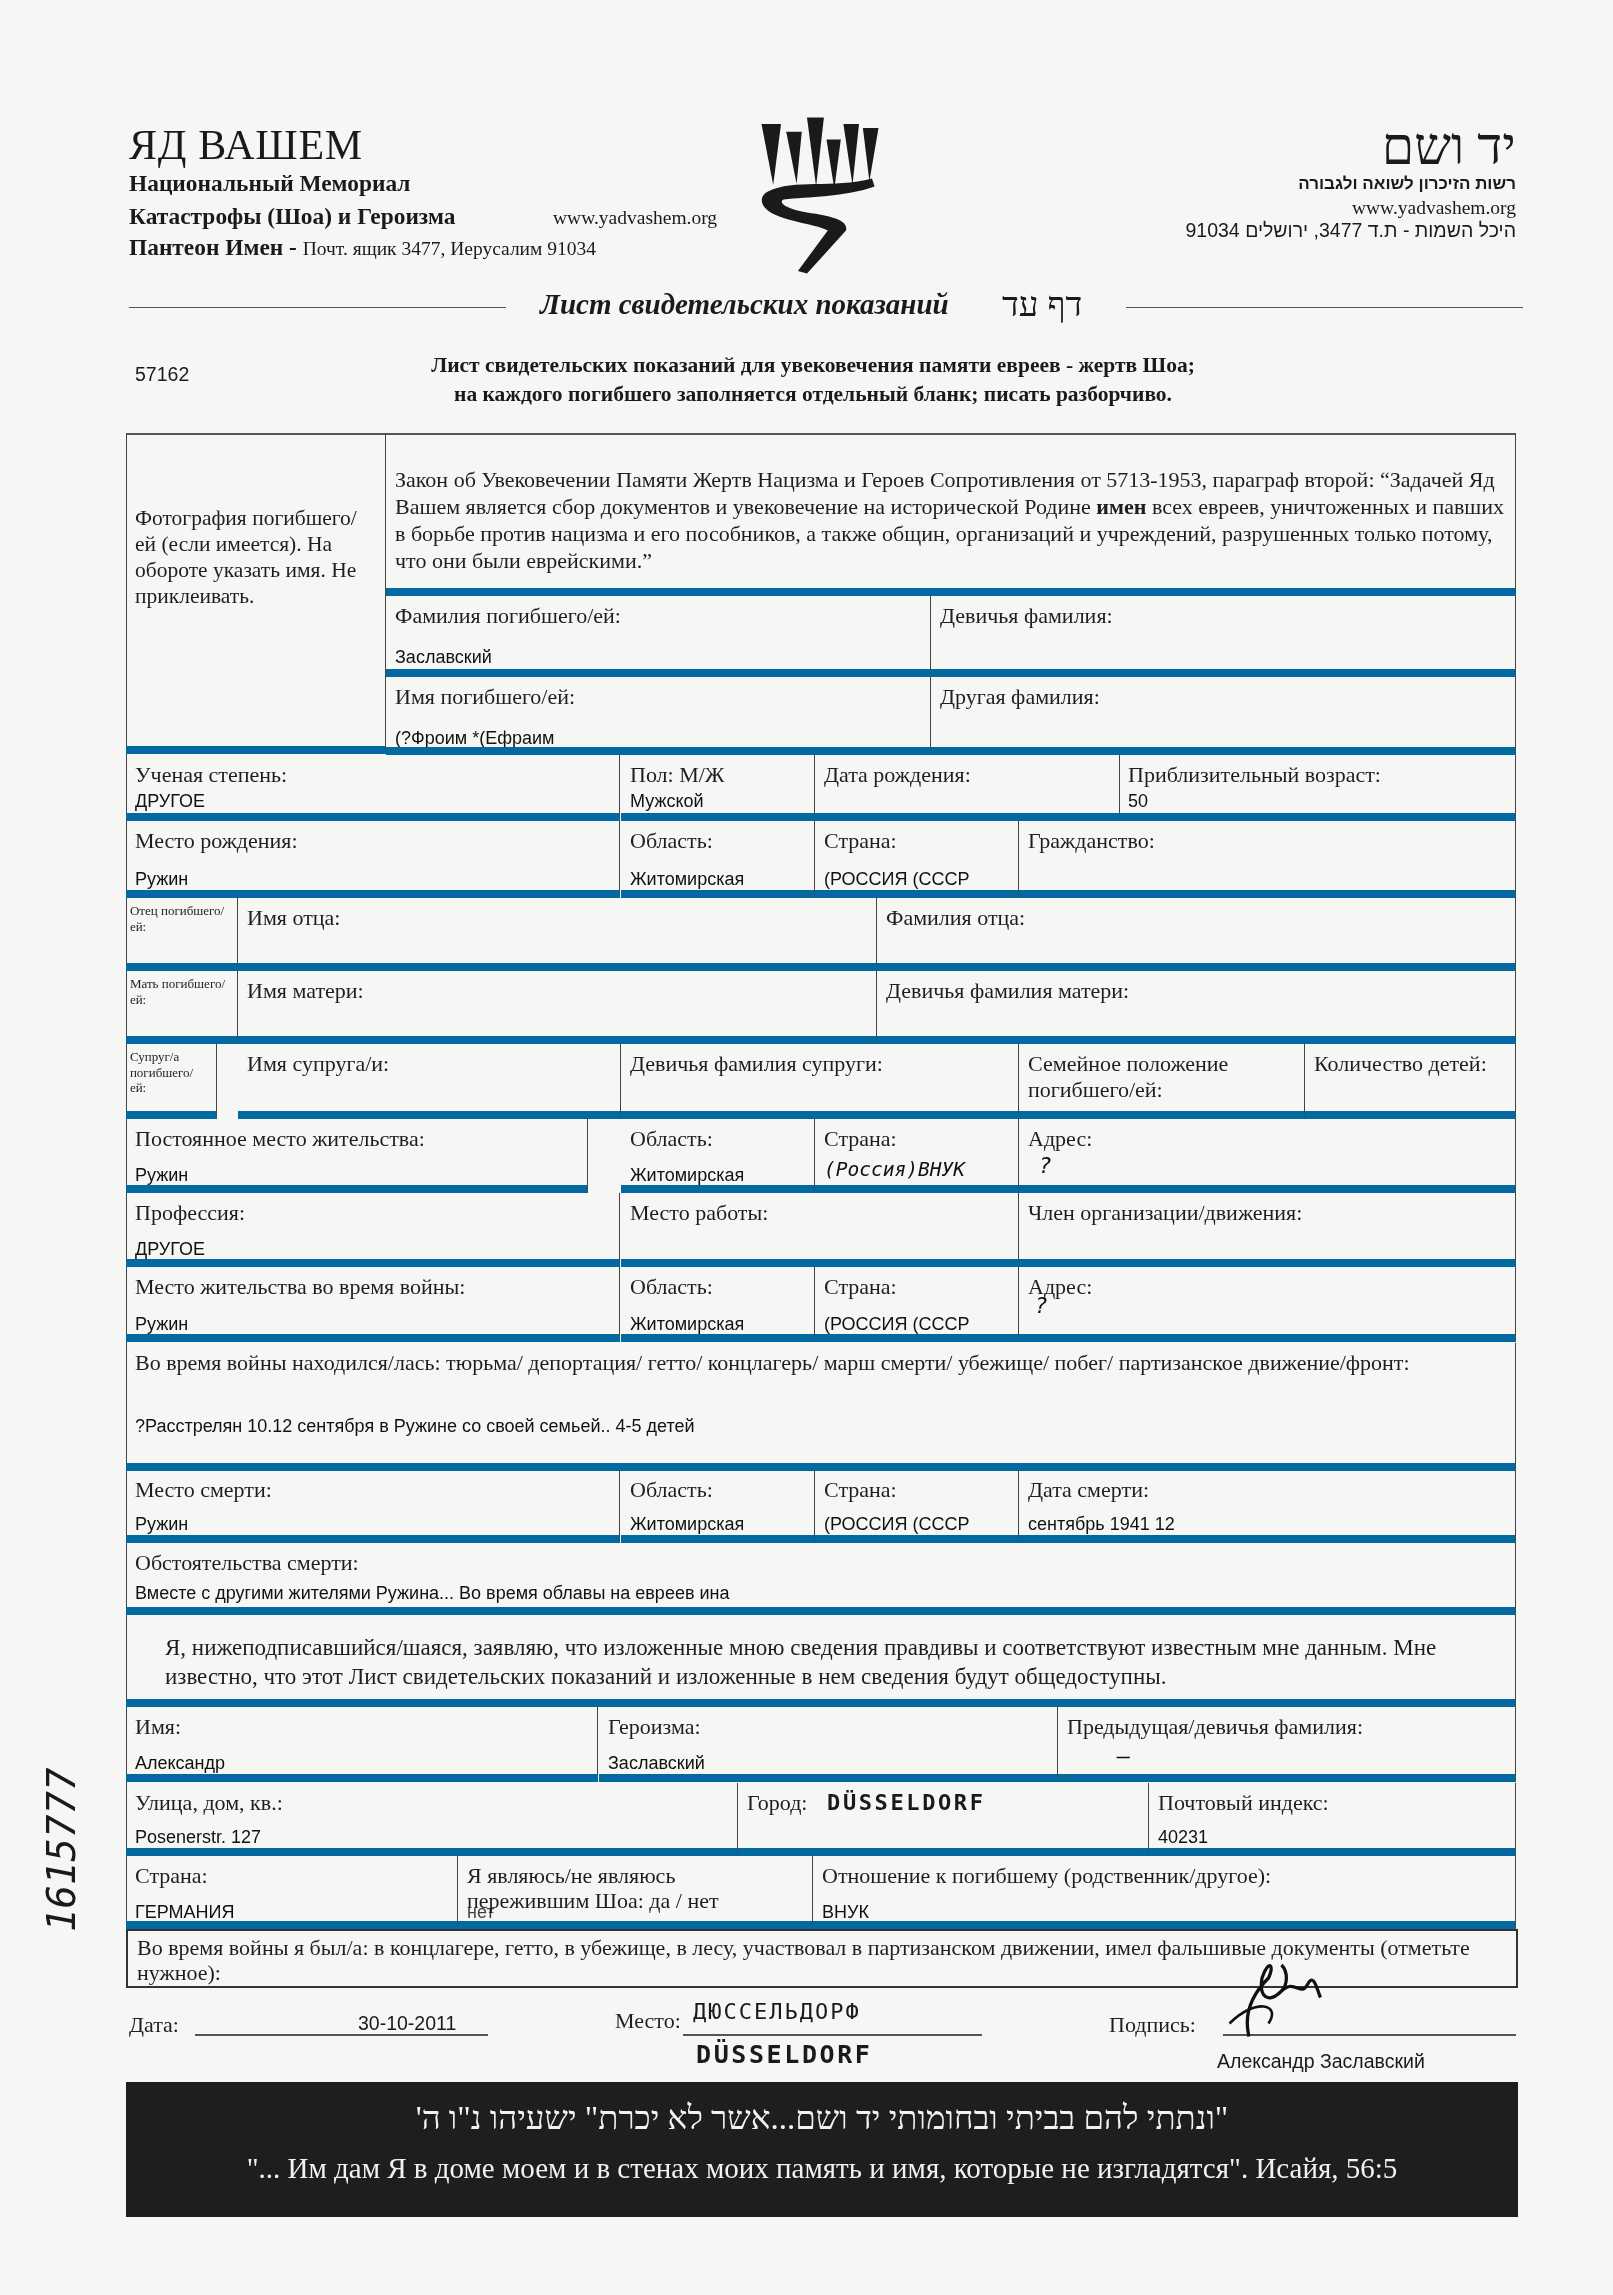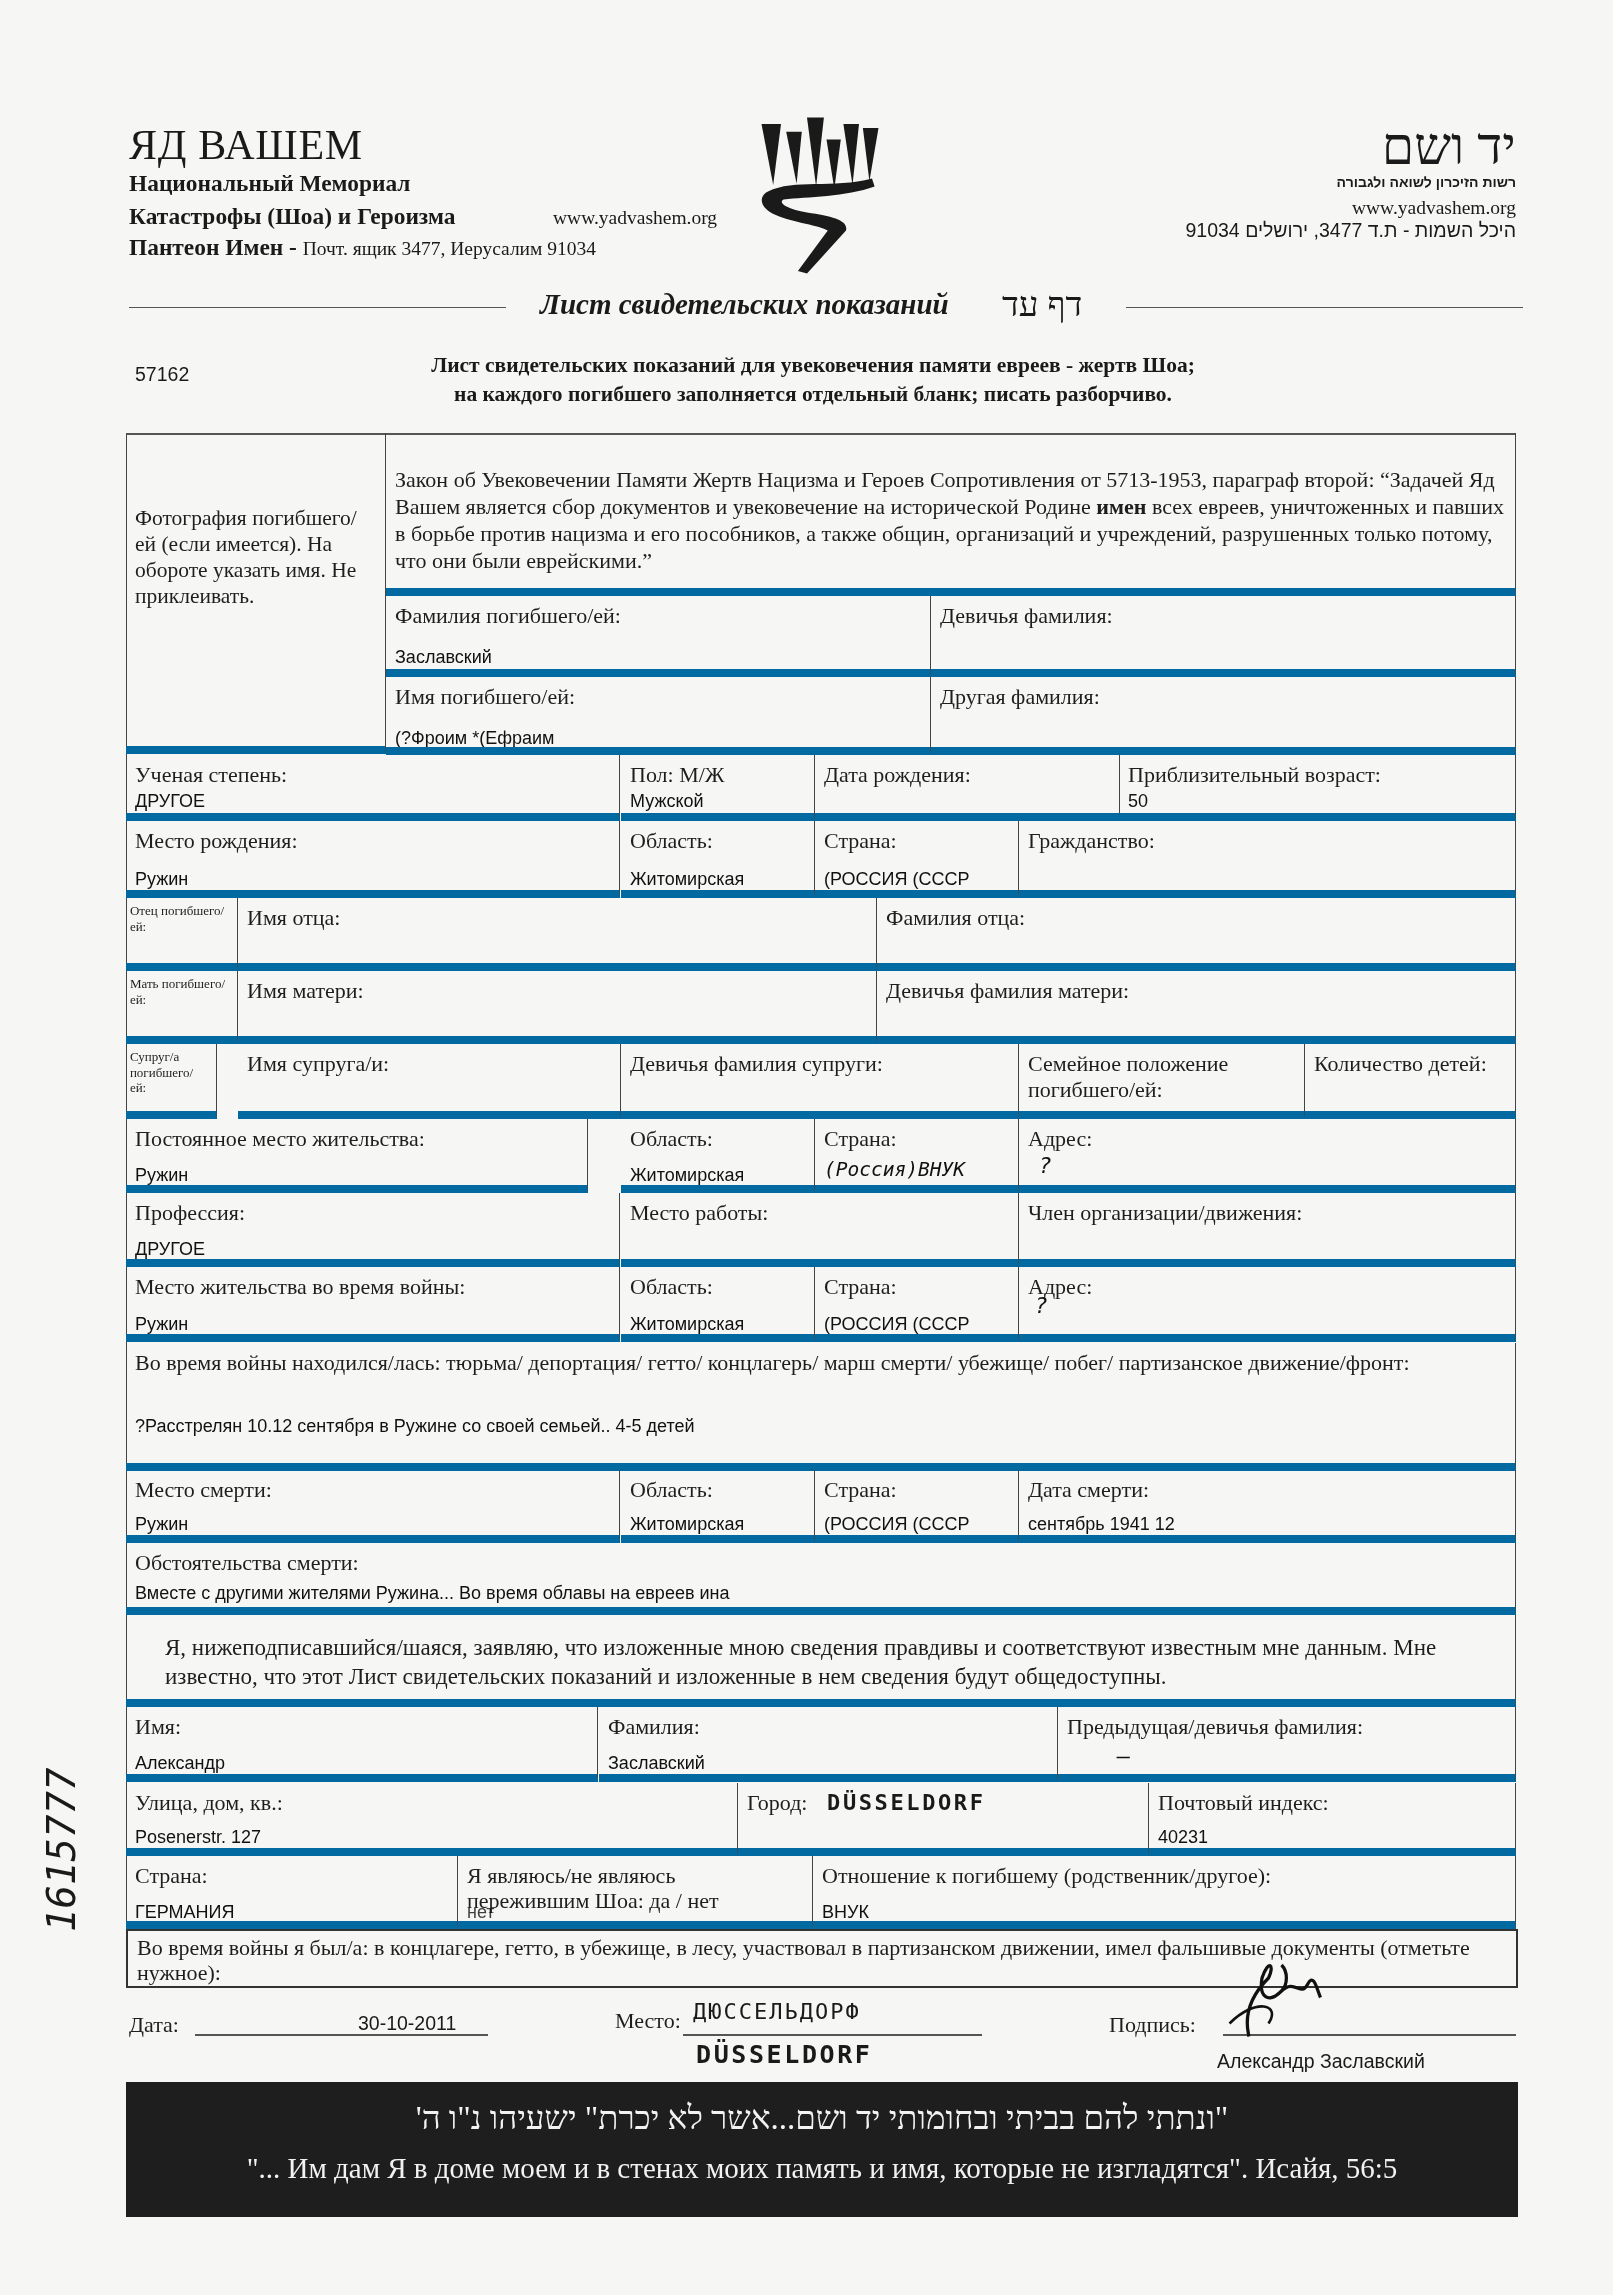--- a/index.html
+++ b/index.html
@@ -12,21 +12,21 @@
   #yad-ru-l1 { left: 129px; top: 170px; font-size: 23.4px; font-weight: bold; }
   #yad-ru-l2 { left: 129px; top: 203px; font-size: 23.4px; font-weight: bold; }
   #yad-ru-url { left: 553px; top: 207px; font-size: 19.5px; }
   #yad-ru-l3 { left: 129px; top: 234px; font-size: 23.4px; }
   #yad-ru-l3 b { font-weight: bold; }
   #yad-ru-l3 span.small { font-size: 19.5px; }
 
   #logo { left: 755px; top: 111px; width: 130px; height: 169px; }
 
   #yad-he-title { right: 98px; top: 117px; font-size: 52px; direction: rtl; }
-  #yad-he-l1 { right: 98px; top: 174px; font-size: 14px; font-weight: bold; direction: rtl; font-family: "Liberation Sans", sans-serif; }
+  #yad-he-l1 { right: 98px; top: 174px; font-size: 17px; font-weight: bold; direction: rtl; font-family: "Liberation Sans", sans-serif; }
   #yad-he-url { right: 98px; top: 197px; font-size: 19.5px; }
   #yad-he-l2 { right: 98px; top: 219px; font-size: 19.5px; direction: rtl; font-family: "Liberation Sans", sans-serif; }
 
   #title-line-left { left: 129px; top: 307px; width: 377px; border-top: 1.3px solid #555; }
   #title-line-right { left: 1126px; top: 307px; width: 397px; border-top: 1.3px solid #555; }
   #sheet-title { left: 540px; top: 288px; font-size: 29px; font-style: italic; font-weight: bold; }
   #sheet-title-he { left: 1002px; top: 285px; font-size: 35px; direction: rtl; }
 
   #form-number { left: 135px; top: 363px; font-size: 19.5px; font-family: Liberation Sans, sans-serif; }
   #instructions { left: 195px; top: 351px; width: 1236px; text-align: center; font-size: 21.5px; font-weight: bold; line-height: 29px; }
@@ -260,21 +260,21 @@
 
 <div class="cell" style="left:126px;top:1615px;width:1390px;height:92px;padding:18px 39px;">
   <div class="lbl" style="font-size:23px;line-height:29px;">Я, нижеподписавшийся/шаяся, заявляю, что изложенные мною сведения правдивы и соответствуют известным мне данным. Мне известно, что этот Лист свидетельских показаний и изложенные в нем сведения будут общедоступны.</div>
 </div>
 
 <div class="cell" style="left:126px;top:1707px;width:472px;height:75px;">
   <div class="lbl">Имя:</div>
   <div class="val" style="top:46px;">Александр</div>
 </div>
 <div class="cell" style="left:599px;top:1707px;width:459px;height:75px;">
-  <div class="lbl">Фамилия:</div>
+  <div class="lbl">Героизма:</div>
   <div class="val" style="top:46px;">Заславский</div>
 </div>
 <div class="cell" style="left:1058px;top:1707px;width:458px;height:75px;">
   <div class="lbl">Предыдущая/девичья фамилия:</div>
   <div class="val hw" style="top:36px;left:59px;">–</div>
 </div>
 
 <div class="cell" style="left:126px;top:1783px;width:612px;height:73px;">
   <div class="lbl">Улица, дом, кв.:</div>
   <div class="val" style="top:44px;">Posenerstr. 127</div>

